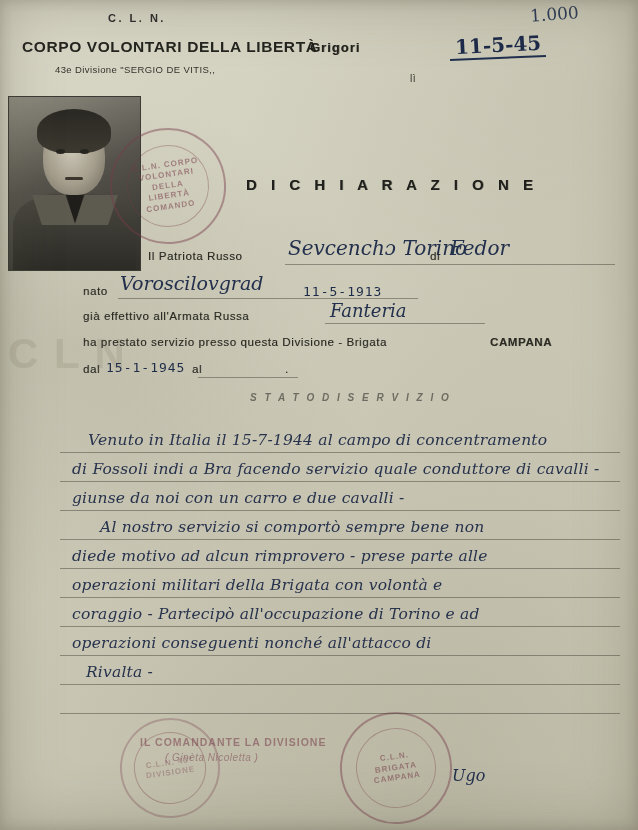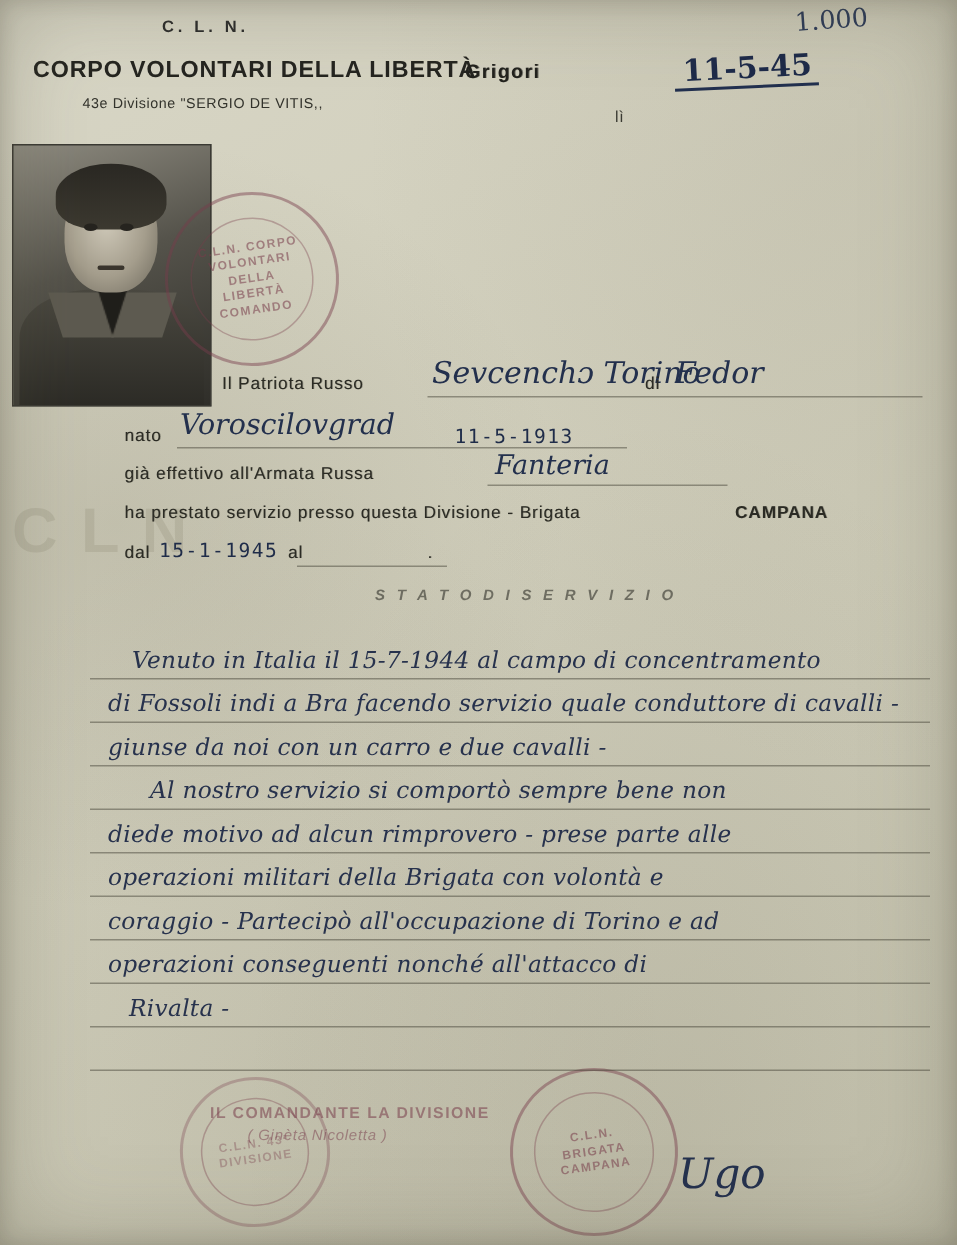--- a/index.html
+++ b/index.html
@@ -178,21 +178,21 @@
   .sig-left2{
     position:absolute;left:165px;top:752px;
     font-size:10px;letter-spacing:.5px;color:rgba(120,60,75,.5);font-style:italic;
   }
   .sig-right{
     position:absolute;left:398px;top:748px;
     font-size:10.5px;letter-spacing:1px;color:#2d2d26;font-weight:bold;
   }
   .sig-name{
     position:absolute;left:452px;top:766px;
-    font-family:"DejaVu Serif", serif;font-size:28px;color:#24314e;font-style:italic;
+    font-family:"DejaVu Serif", serif;font-size:16px;color:#24314e;font-style:italic;
   }
   .ghost{
     position:absolute;left:8px;top:330px;
     font-size:42px;font-weight:bold;color:rgba(120,115,95,.18);
     letter-spacing:2px;
   }
 </style>
 </head>
 <body>
 
@@ -228,20 +228,21 @@
   <div class="stamp" id="stamp-top">
     <div class="inner">C.L.N. CORPO VOLONTARI DELLA LIBERTÀ COMANDO</div>
   </div>
   <div class="stamp" id="stamp-bottom-left">
     <div class="inner">C.L.N. 43ª DIVISIONE</div>
   </div>
   <div class="stamp" id="stamp-bottom-mid">
     <div class="inner">C.L.N. BRIGATA CAMPANA</div>
   </div>
 
+  <div class="title">D I C H I A R A Z I O N E</div>
 
   <div class="typed" style="left:148px;top:250px;">Il Patriota Russo</div>
   <div class="hand ital" style="left:288px;top:236px;font-size:20px;">Sevcenchɔ Torino</div>
   <div class="typed" style="left:430px;top:250px;">di</div>
   <div class="hand ital" style="left:450px;top:236px;font-size:20px;">Fedor</div>
   <div class="rule" style="left:285px;top:264px;width:330px;"></div>
 
   <div class="typed" style="left:83px;top:285px;">nato</div>
   <div class="hand ital" style="left:120px;top:272px;font-size:19px;">Voroscilovgrad</div>
   <div class="stampnum" style="left:303px;top:284px;">11-5-1913</div>

